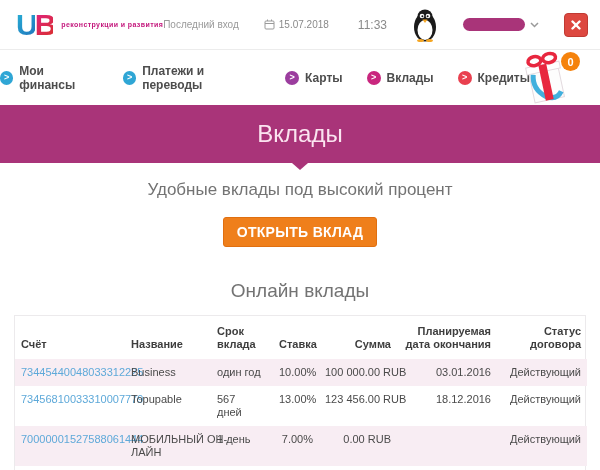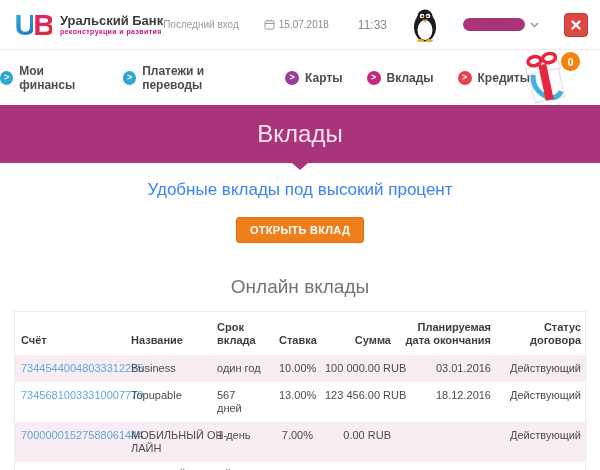--- a/index.html
+++ b/index.html
@@ -48,21 +48,21 @@
   .banner { height:58px; display:flex; align-items:center; justify-content:center; position:relative; }
   .banner-title { font-size:24px; color:#fbe4f0; font-weight:normal; }
   .banner-arrow { position:absolute; left:50%; bottom:-7px; transform:translateX(-50%);
                   width:0; height:0; border-left:8px solid transparent; border-right:8px solid transparent;
                   border-top:7px solid #a93479; }
 
   
   .promo { text-align:center; }
   .promo-subtitle { margin-top:17px; font-size:17px; }
   .promo-btn { margin-top:17px; display:inline-block; border:1px solid #e06f10; border-radius:3px;
-               color:#fff; font-size:11px; font-weight:bold; padding:6px 13px; cursor:pointer;
+               color:#fff; font-size:14px; font-weight:bold; padding:6px 13px; cursor:pointer;
                letter-spacing:.3px; }
 
   
   .section-heading { margin-top:33px; text-align:center; font-size:19px; color:#737373; font-weight:normal; }
   .tbl-wrap { margin:13px 14px 0 14px; border:1px solid #eceaec; }
   table { width:100%; border-collapse:collapse; table-layout:fixed; }
   th, td { white-space:pre; font-size:11px; line-height:13px; padding:7px 6px; overflow:visible; }
   th { vertical-align:bottom; font-weight:bold; color:#3e3e3e; padding-top:9px; padding-bottom:8px; }
   td { vertical-align:top; color:#4a4a4a; }
   .al { text-align:left; } .ar { text-align:right; }
@@ -71,21 +71,20 @@
 </style>
 </head>
 <body>
 
 <div class="page">
 
   <div class="topbar">
     <div class="brand">
       <div class="logo-mark"><span class="logo-u">U</span><span class="logo-b">B</span></div>
       <div class="brand-text">
-        <span class="bank-name">Уральский Банк</span>
         <span class="bank-tagline" style="color: rgb(196, 23, 124);">реконструкции и развития</span>
       </div>
     </div>
 
     <div class="session">
       <span class="lbl">Последний вход</span>
       <span class="dt">
         <svg class="cal" width="11" height="11" viewBox="0 0 11 11">
           <rect x="1" y="2" width="9" height="8" rx="1" fill="none" stroke="#9a9a9a"></rect>
           <line x1="1" y1="4.5" x2="10" y2="4.5" stroke="#9a9a9a"></line>
@@ -161,21 +160,21 @@
     </svg>
     <div class="gift-badge" style="background: rgb(245, 130, 12);">0</div>
   </div>
 
   <div class="banner" style="background: rgb(169, 52, 121);">
     <h1 class="banner-title">Вклады</h1>
     <div class="banner-arrow" style="border-top-color: rgb(169, 52, 121);"></div>
   </div>
 
   <div class="promo">
-    <div class="promo-subtitle" style="color: #3b82f6;">Удобные вклады под высокий процент</div>
+    <div class="promo-subtitle" style="color: #737373;">Удобные вклады под высокий процент</div>
     <div class="promo-btn" style="background: rgb(239, 127, 27);">ОТКРЫТЬ ВКЛАД</div>
   </div>
 
   <h2 class="section-heading">Онлайн вклады</h2>
 
   <div class="tbl-wrap">
     <table>
       <colgroup>
         <col style="width:110px">
           <col style="width:86px">

